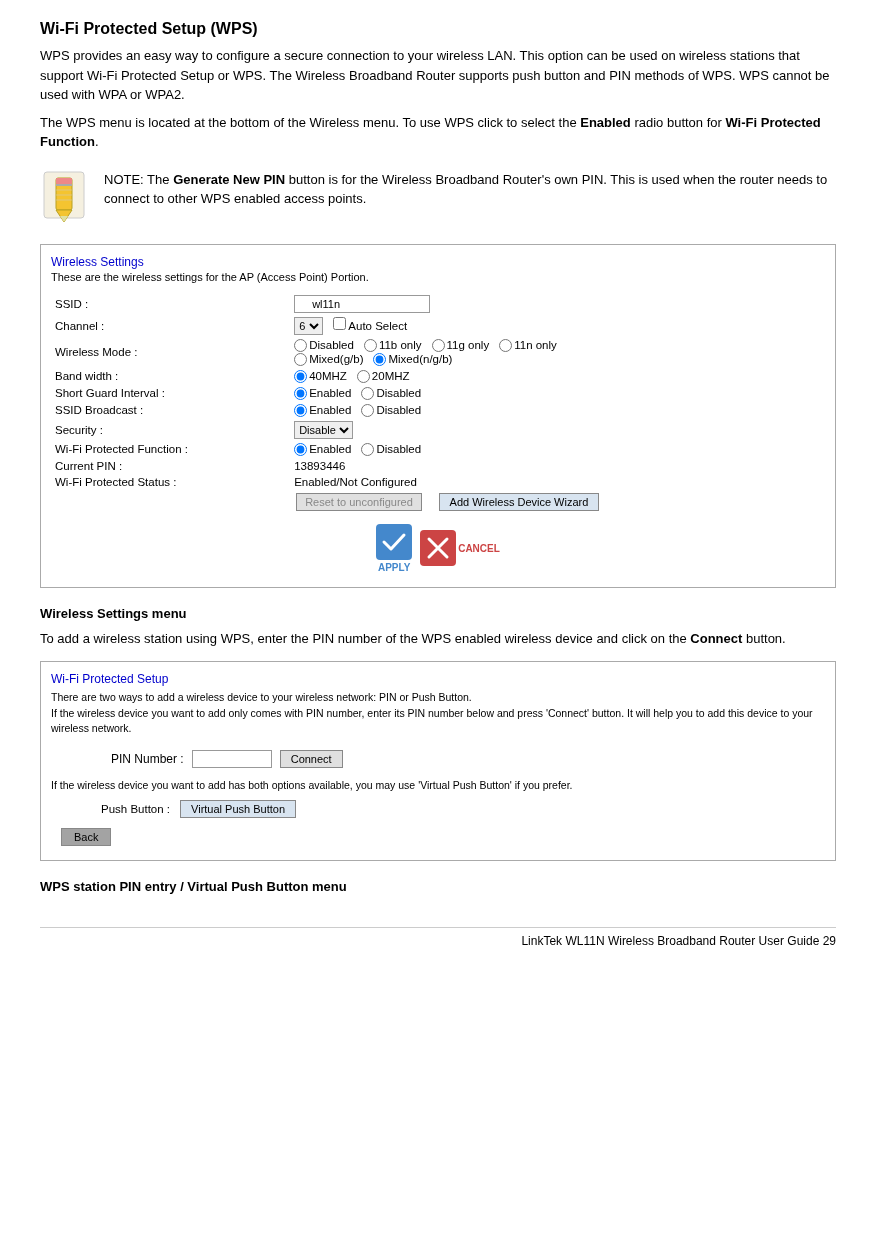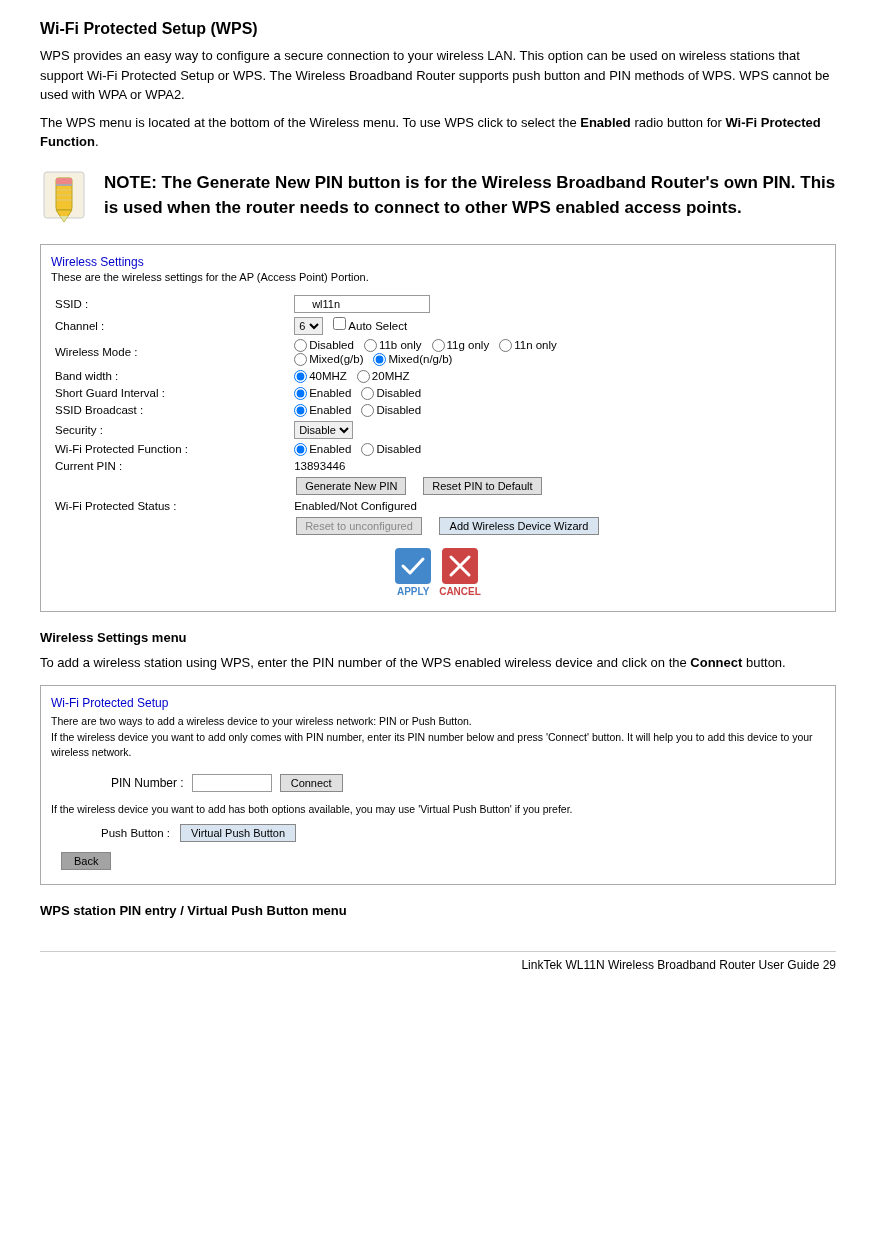--- a/index.html
+++ b/index.html
@@ -26,23 +26,22 @@
       align-items: flex-start;
       margin: 18px 0 18px 0;
       gap: 16px;
     }
     .pencil-icon {
       width: 48px;
       height: 56px;
       flex-shrink: 0;
     }
     .note-text {
-      font-size: 17px;
+      font-size: 13px;
       line-height: 1.5;
-      font-weight: bold;
     }
     .screenshot-box {
       border: 1.5px solid #aaa;
       margin: 12px 0 16px 0;
       padding: 10px 10px 14px 10px;
       background: #fff;
     }
     .ws-title {
       color: #00c;
       font-size: 12px;
@@ -337,28 +336,20 @@
       </td>
     </tr>
 
     <tr>
       <td class="label-cell">Current PIN :</td>
       <td>
         <span class="current-pin">13893446</span>
       </td>
     </tr>
 
-    <tr>
-      <td class="label-cell"></td>
-      <td>
-        <button class="btn-small">Generate New PIN</button>
-        &nbsp;&nbsp;
-        <button class="btn-small">Reset PIN to Default</button>
-      </td>
-    </tr>
 
     <tr>
       <td class="label-cell">Wi-Fi Protected Status :</td>
       <td>
         <span>Enabled/Not Configured</span>
       </td>
     </tr>
 
     <tr>
       <td class="label-cell"></td>
@@ -374,21 +365,21 @@
   <div class="apply-cancel-row">
 
     <div style="cursor:pointer; display:flex; flex-direction:column; align-items:center; gap:2px;">
       <svg class="apply-icon" viewBox="0 0 36 36">
         <rect width="36" height="36" rx="4" fill="#4488cc"></rect>
         <polyline points="8,18 15,25 28,11" stroke="white" stroke-width="3" fill="none" stroke-linecap="round" stroke-linejoin="round"></polyline>
       </svg>
       <span style="font-size:10px; font-weight:bold; color:#4488cc;">APPLY</span>
     </div>
 
-    <div style="cursor:pointer; display:flex; flex-direction:column; align-items:center; gap:2px;">
+    <div style="cursor:pointer; display:flex; flex-direction:row; align-items:center; gap:2px;">
       <svg class="cancel-icon" viewBox="0 0 36 36">
         <rect width="36" height="36" rx="4" fill="#cc4444"></rect>
         <line x1="9" y1="9" x2="27" y2="27" stroke="white" stroke-width="3" stroke-linecap="round"></line>
         <line x1="27" y1="9" x2="9" y2="27" stroke="white" stroke-width="3" stroke-linecap="round"></line>
       </svg>
       <span style="font-size:10px; font-weight:bold; color:#cc4444;">CANCEL</span>
     </div>
   </div>
 </div>
 

